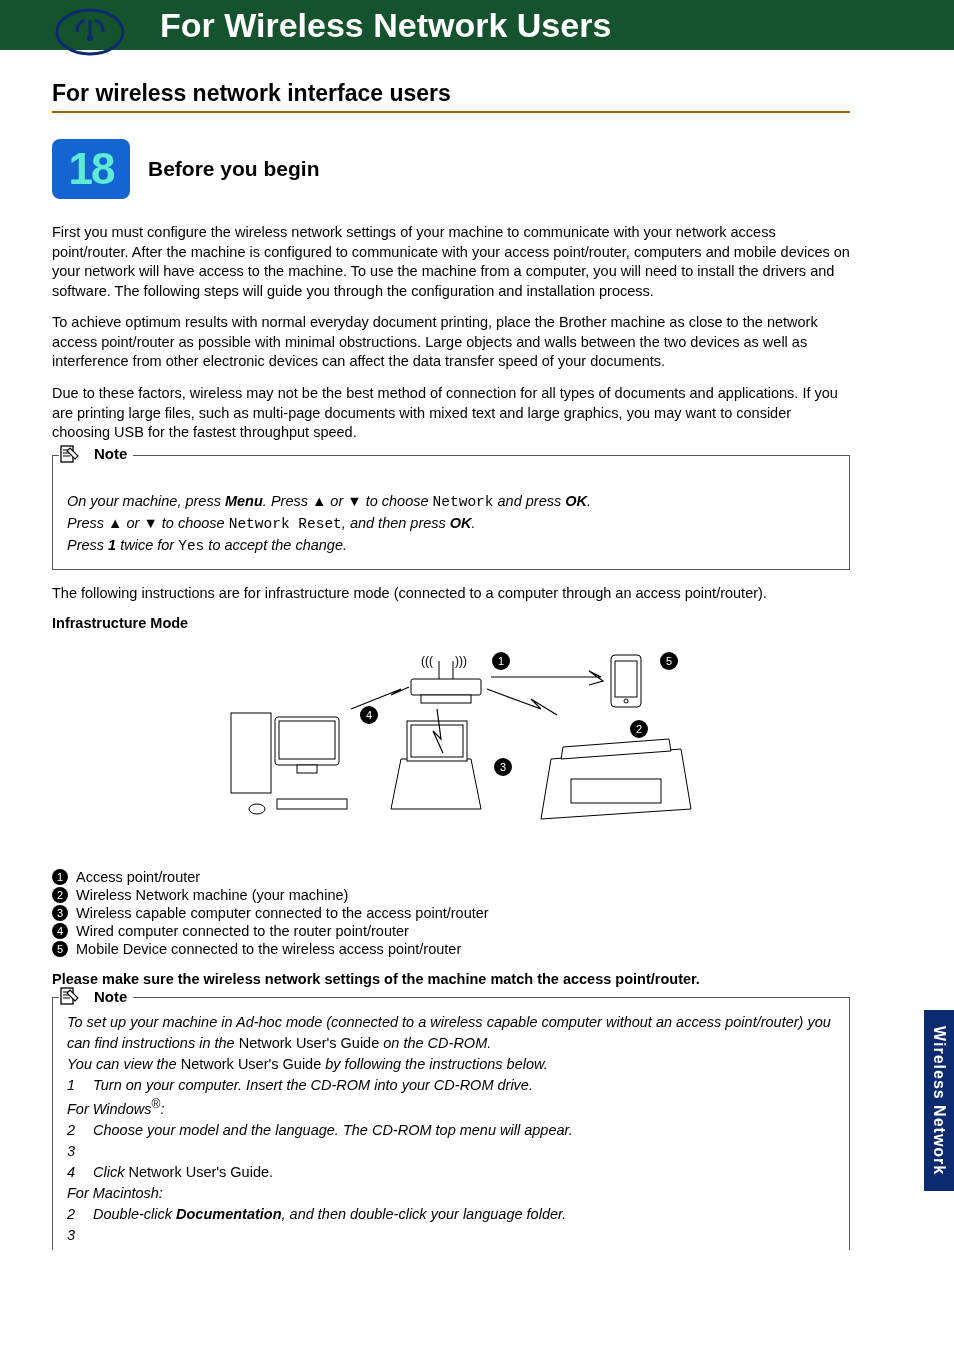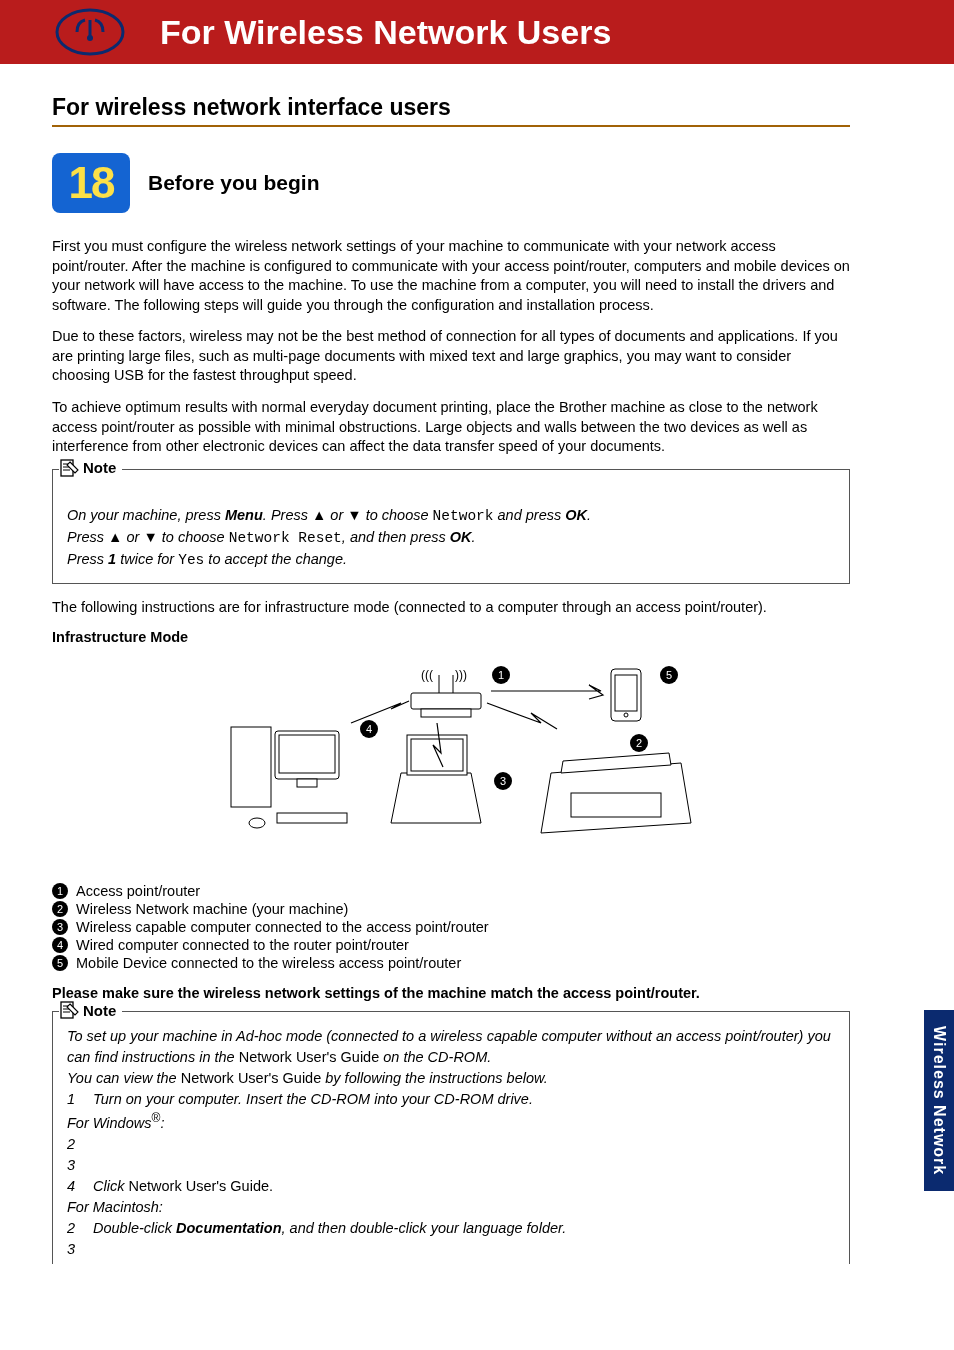--- a/index.html
+++ b/index.html
@@ -5,22 +5,22 @@
   * { box-sizing: border-box; margin: 0; padding: 0; }
   body {
     font-family: Arial, Helvetica, sans-serif;
     font-size: 14.5px;
     color: #000;
     background: #fff;
     width: 954px;
     position: relative;
   }
   .header-bar {
-    background: #b91c1c;
-    height: 64px;
+    background: #14532d;
+    height: 50px;
     display: flex;
     align-items: center;
     padding-left: 160px;
     position: relative;
   }
   .header-bar h1 {
     color: #fff;
     font-size: 34px;
     font-weight: bold;
   }
@@ -43,21 +43,21 @@
     margin-bottom: 26px;
   }
   .step-row {
     display: flex;
     align-items: center;
     gap: 18px;
     margin-bottom: 24px;
   }
   .step-num {
     background: #1464d2;
-    color: #fde047;
+    color: #5eead4;
     font-size: 44px;
     font-weight: bold;
     width: 78px;
     height: 60px;
     border-radius: 8px;
     display: flex;
     align-items: center;
     justify-content: center;
     letter-spacing: -2px;
   }
@@ -71,21 +71,21 @@
   }
   .note-box {
     border: 1px solid #555;
     padding: 10px 14px 12px 14px;
     margin: 10px 0 14px 0;
     position: relative;
   }
   .note-label-wrap {
     display: flex;
     align-items: center;
-    gap: 4px;
+    gap: 15px;
     position: absolute;
     top: -12px;
     left: 6px;
     background: #fff;
     padding: 0 6px 0 0;
   }
   .note-label {
     font-weight: bold;
     font-size: 15px;
   }
@@ -168,22 +168,22 @@
 
 <div class="content">
   <h2 class="section-title">For wireless network interface users</h2>
 
   <div class="step-row">
     <div class="step-num">18</div>
     <div class="step-heading">Before you begin</div>
   </div>
 
   <p class="body">First you must configure the wireless network settings of your machine to communicate with your network access point/router. After the machine is configured to communicate with your access point/router, computers and mobile devices on your network will have access to the machine. To use the machine from a computer, you will need to install the drivers and software. The following steps will guide you through the configuration and installation process.</p>
+  <p class="body">To achieve optimum results with normal everyday document printing, place the Brother machine as close to the network access point/router as possible with minimal obstructions. Large objects and walls between the two devices as well as interference from other electronic devices can affect the data transfer speed of your documents.</p>
   <p class="body">Due to these factors, wireless may not be the best method of connection for all types of documents and applications. If you are printing large files, such as multi-page documents with mixed text and large graphics, you may want to consider choosing USB for the fastest throughput speed.</p>
-  <p class="body">To achieve optimum results with normal everyday document printing, place the Brother machine as close to the network access point/router as possible with minimal obstructions. Large objects and walls between the two devices as well as interference from other electronic devices can affect the data transfer speed of your documents.</p>
 
   <div class="note-box">
     <div class="note-label-wrap">
       <svg class="note-icon" viewBox="0 0 20 20">
         <rect x="2" y="2" width="12" height="16" fill="none" stroke="#000" stroke-width="1.3"></rect>
         <line x1="4" y1="6" x2="11" y2="6" stroke="#000"></line>
         <line x1="4" y1="9" x2="11" y2="9" stroke="#000"></line>
         <line x1="4" y1="12" x2="11" y2="12" stroke="#000"></line>
         <path d="M 11 4 L 19 12 L 16 15 L 8 7 Z" fill="#fff" stroke="#000" stroke-width="1.1"></path>
       </svg>
@@ -283,20 +283,21 @@
     <div class="note-body steps-list">
       <span>To set up your machine in Ad-hoc mode (connected to a wireless capable computer without an access point/router) you can find instructions in the </span><span class="upright">Network User's Guide</span><span> on the CD-ROM.</span><br>
       <span>You can view the </span><span class="upright">Network User's Guide</span><span> by following the instructions below.</span><br>
       <div class="row">
           <span class="n">1</span>
           <span>Turn on your computer. Insert the CD-ROM into your CD-ROM drive.</span>
         </div>
       <span>For Windows</span><sup class="upright">®</sup><span>:</span><br>
       <div class="row">
           <span class="n">2</span>
+          <span>Choose your model and the language. The CD-ROM top menu will appear.</span>
         </div>
       <div class="row">
           <span class="n">3</span>
         </div>
       <div class="row">
           <span class="n">4</span>
           <span><span>Click </span><span class="upright">Network User's Guide.</span></span>
         </div>
       <span>For Macintosh:</span><br>
       <div class="row">

